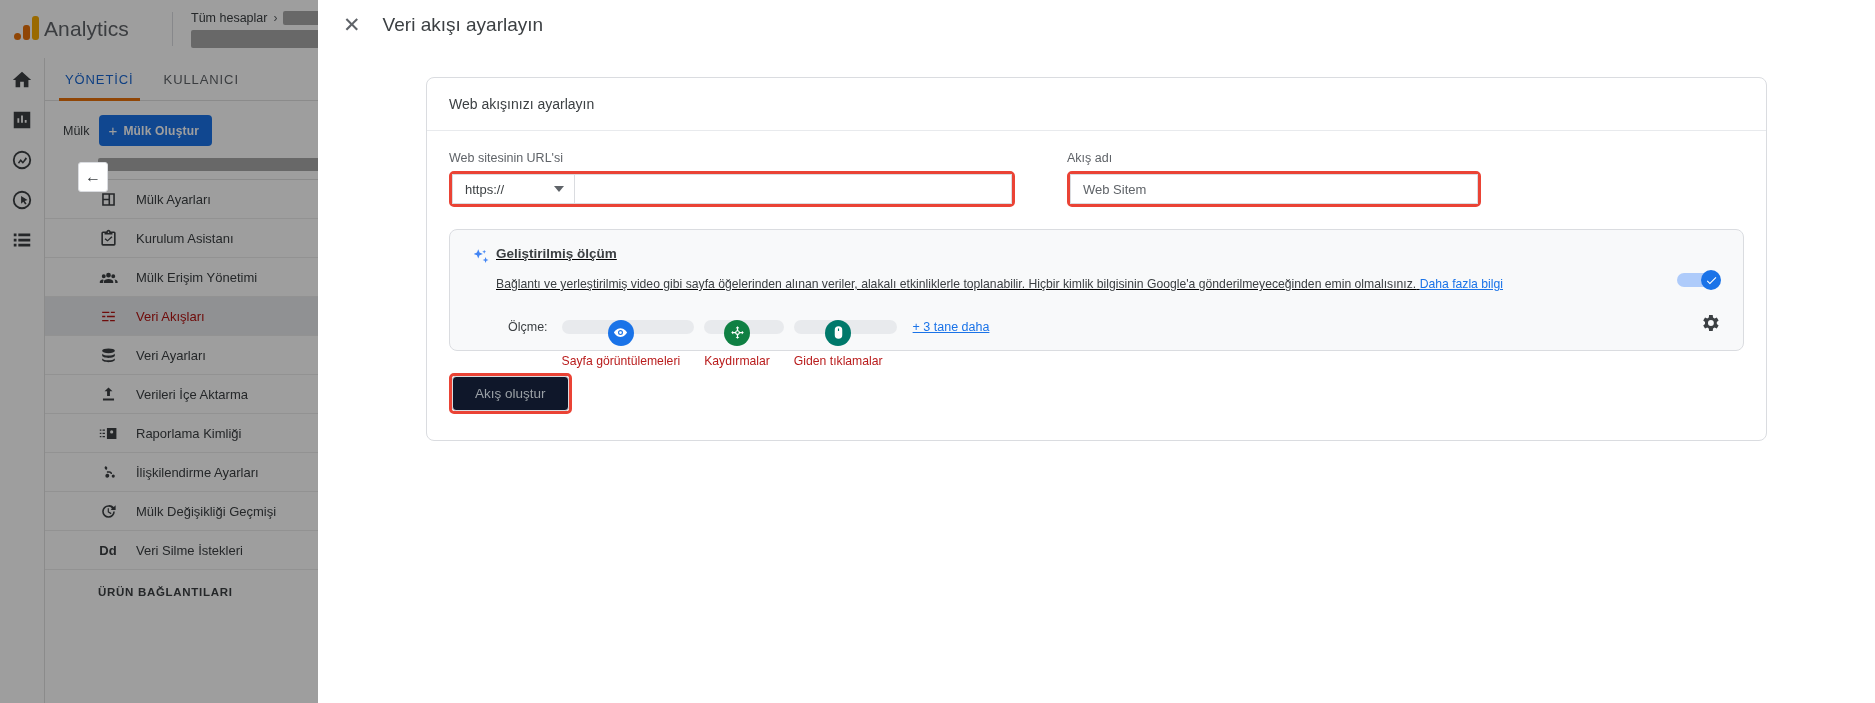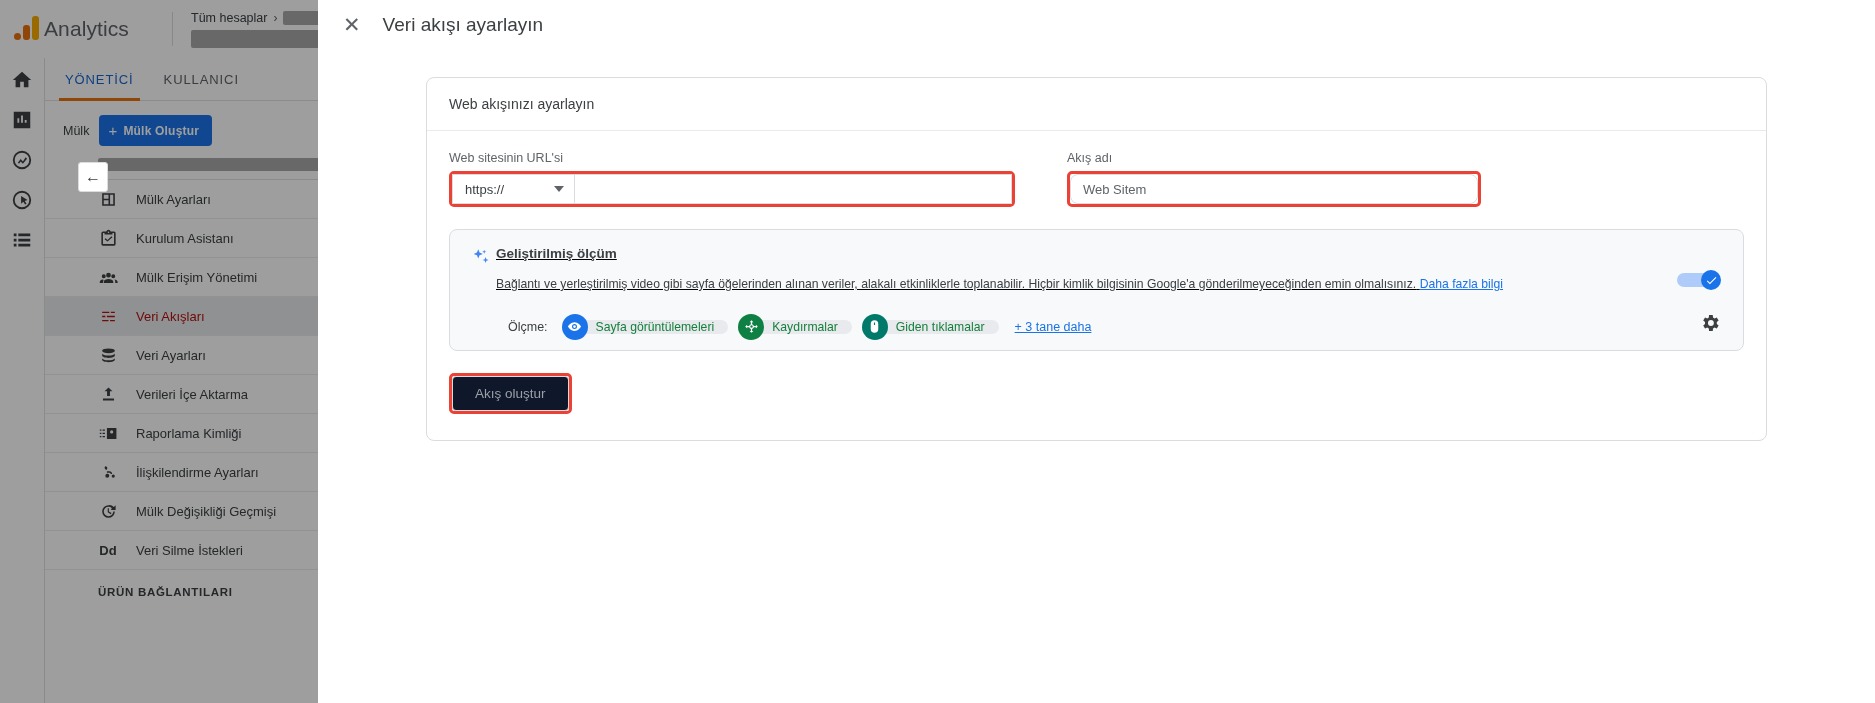--- a/index.html
+++ b/index.html
@@ -120,21 +120,21 @@
     padding: 0 10px 0 12px; font-size: 13px; color: #3c4043;
     border-right: 1px solid #dadce0;
   }
   .caret { width: 0; height: 0; border-left: 5px solid transparent; border-right: 5px solid transparent;
            border-top: 6px solid #5f6368; }
   .txt-in {
     flex: 1; border: 0; outline: none; font-size: 13px; color: #3c4043;
     padding: 0 12px; font-family: "Liberation Sans", sans-serif; background: transparent;
   }
   .txt-in::placeholder { color: #5f6368; }
-  .name-shell { height: 30px; border: 1px solid #dadce0; border-radius: 8px; display: flex; }
+  .name-shell { height: 30px; border: 1px solid #dadce0; border-radius: 0; display: flex; }
 
   
   .em-box {
     margin-top: 22px; border: 1px solid #dadce0; border-radius: 8px;
     background: #f8f9fa; padding: 16px 18px 16px 20px; position: relative;
   }
   .em-top { display: flex; gap: 4px; text-decoration: underline; }
   .spark { width: 22px; height: 22px; flex: 0 0 22px; margin-top: 1px; }
   .spark svg { width: 22px; height: 22px; fill: #4285f4; }
   .em-main { flex: 1; }
@@ -152,21 +152,21 @@
     position: absolute; right: 0; top: 0; width: 20px; height: 20px;
     background: #1a73e8; border-radius: 50%; display: flex; align-items: center; justify-content: center;
   }
   .tr-knob svg { width: 13px; height: 13px; fill: #fff; }
 
   .chips-row { display: flex; align-items: center; gap: 10px; margin-top: 26px; padding-left: 38px; }
   .chips-label { font-size: 12.5px; color: #3c4043; margin-right: 4px; }
   .chip {
     display: flex; align-items: center; gap: 8px; height: 14px;
     background: #e8eaed; border-radius: 13px; padding-right: 14px;
-    font-size: 12.2px; color: #15803d;
+    font-size: 12.2px; color: #b91c1c; flex-direction: column;
   }
   .chip-ico {
     width: 26px; height: 26px; border-radius: 50%; display: flex;
     align-items: center; justify-content: center; flex: 0 0 26px;
   }
   .chip-ico svg { width: 15px; height: 15px; fill: #fff; }
   .more-link { font-size: 12.5px; color: #1a73e8; margin-left: 6px; }
   .gear {
     position: absolute; right: 22px; bottom: 16px; width: 22px; height: 22px;
   }

